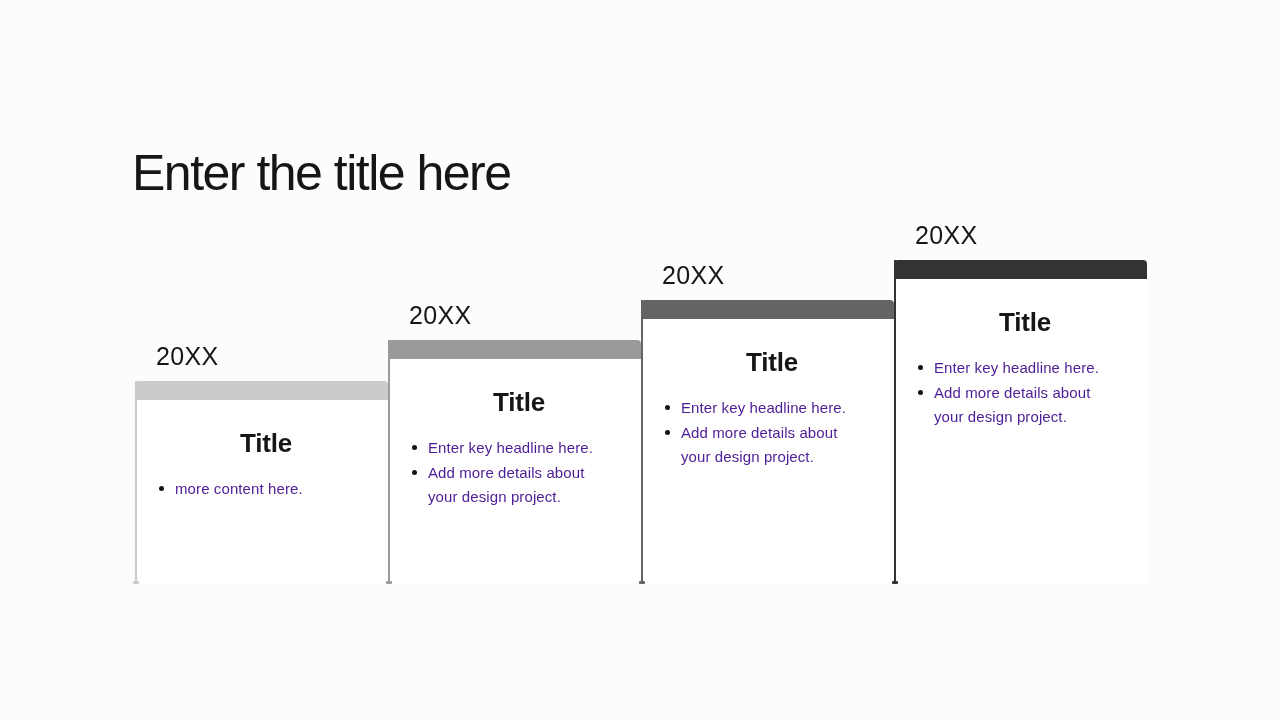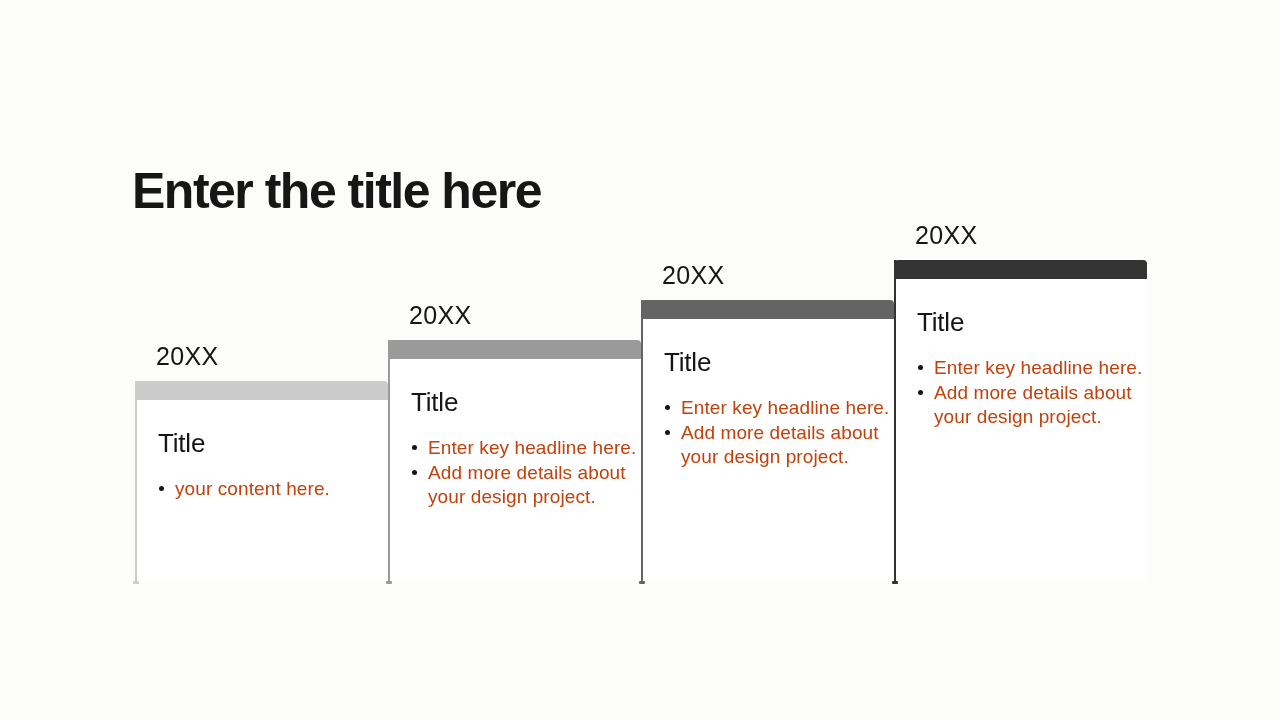--- a/index.html
+++ b/index.html
@@ -7,24 +7,24 @@
     position: relative;
     width: 1280px;
     height: 720px;
     overflow: hidden;
     font-family: "Liberation Sans", sans-serif;
     color: #161616;
   }
   .main-title {
     position: absolute;
     left: 132px;
-    top: 161px;
+    top: 143px;
     font-size: 50px;
     line-height: 60px;
-    font-weight: 700;
+    font-weight: 400;
     letter-spacing: -1.5px;
     white-space: nowrap;
   }
   .column {
     position: absolute;
     width: 253px;
   }
   .year {
     position: absolute;
     left: 21px;
@@ -55,32 +55,33 @@
     width: 6px;
     height: 3px;
     border-radius: 1px;
   }
   .card-content {
     padding: 48px 14px 0 21px; 
   }
   .card-title {
     font-size: 26px;
     line-height: 28px;
-    font-weight: 400;
+    font-weight: 700;
     letter-spacing: -0.2px;
+    text-align: center;
   }
   .bullets {
     margin-top: 20px;
   }
   .bullet {
     position: relative;
     padding-left: 17px;
-    font-size: 19px;
+    font-size: 15px;
     line-height: 24.5px;
-    color: #c2410c;
+    color: #4c1d95;
     letter-spacing: 0.1px;
   }
   .dot {
     position: absolute;
     left: 1px;
     top: 9px;
     width: 5px;
     height: 5px;
     border-radius: 50%;
     background: #141414;
@@ -97,21 +98,21 @@
   <div class="column" style="left:135px; top:381px;">
     <div class="year">20XX</div>
     <div class="card" style="height: 202px; border-left-color: rgb(203, 203, 203);">
       <div class="accent-bar" style="background-color: rgb(203, 203, 203);"></div>
       <div class="border-foot" style="background-color: rgb(203, 203, 203);"></div>
       <div class="card-content">
         <div class="card-title">Title</div>
         <div class="bullets">
           <div class="bullet">
             <span class="dot"></span>
-            <div class="bullet-line">your content here.</div>
+            <div class="bullet-line">more content here.</div>
           </div>
         </div>
       </div>
     </div>
   </div>
 
   <div class="column" style="left:388px; top:340px;">
     <div class="year">20XX</div>
     <div class="card" style="height: 243px; border-left-color: rgb(154, 154, 154);">
       <div class="accent-bar" style="background-color: rgb(154, 154, 154);"></div>

